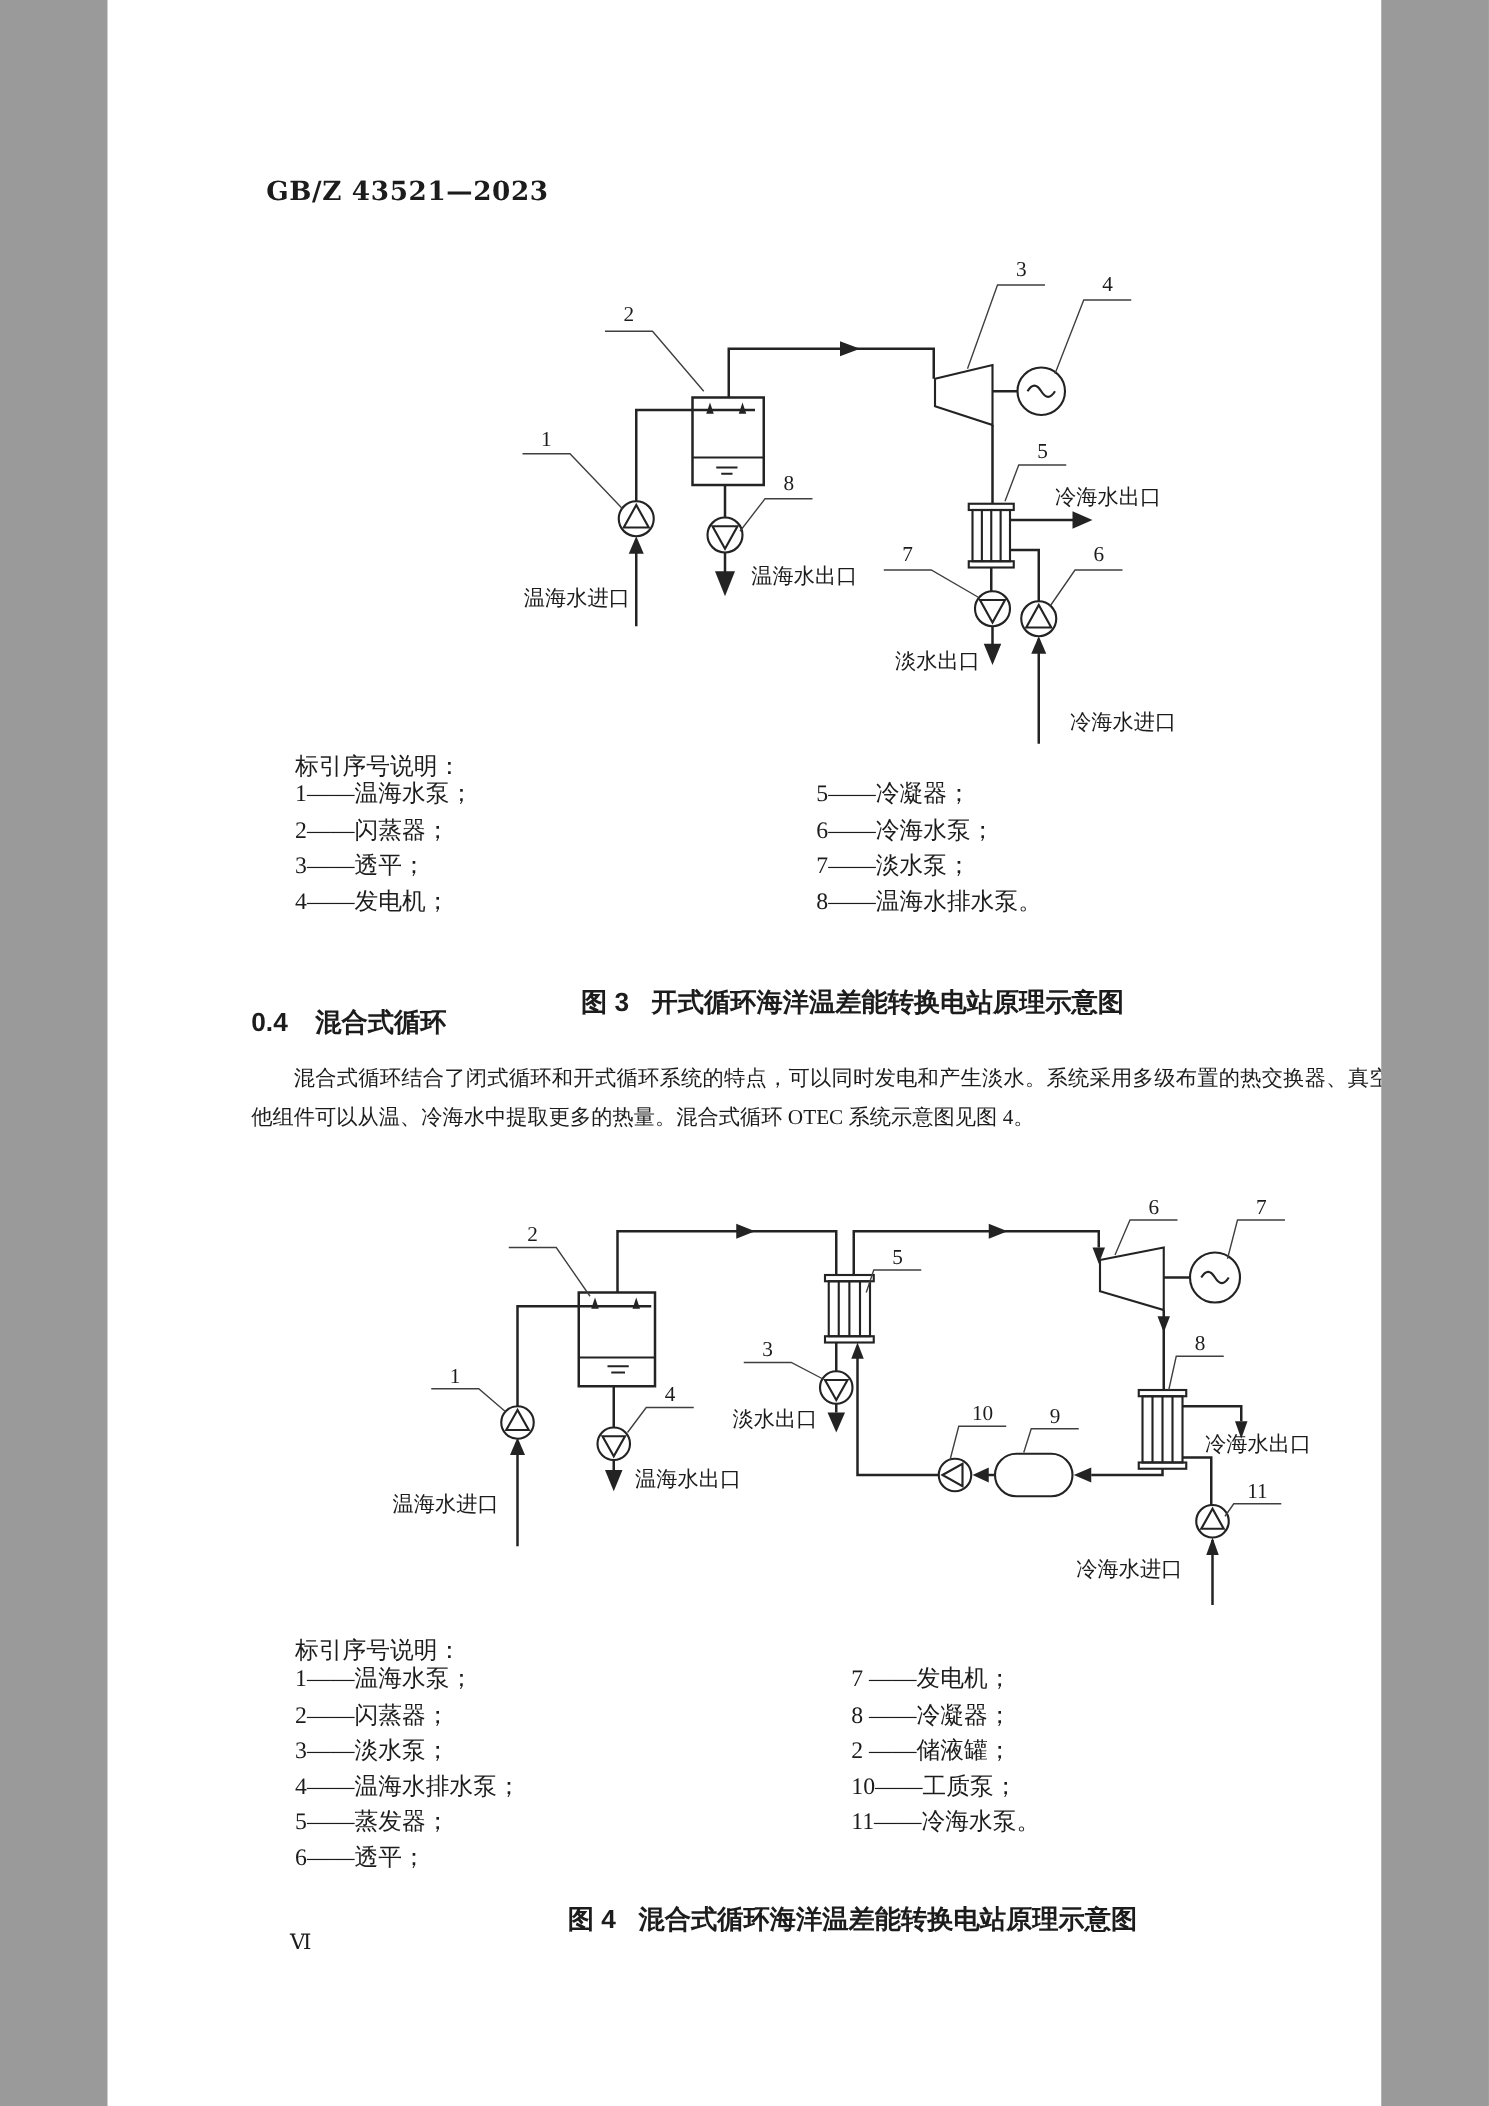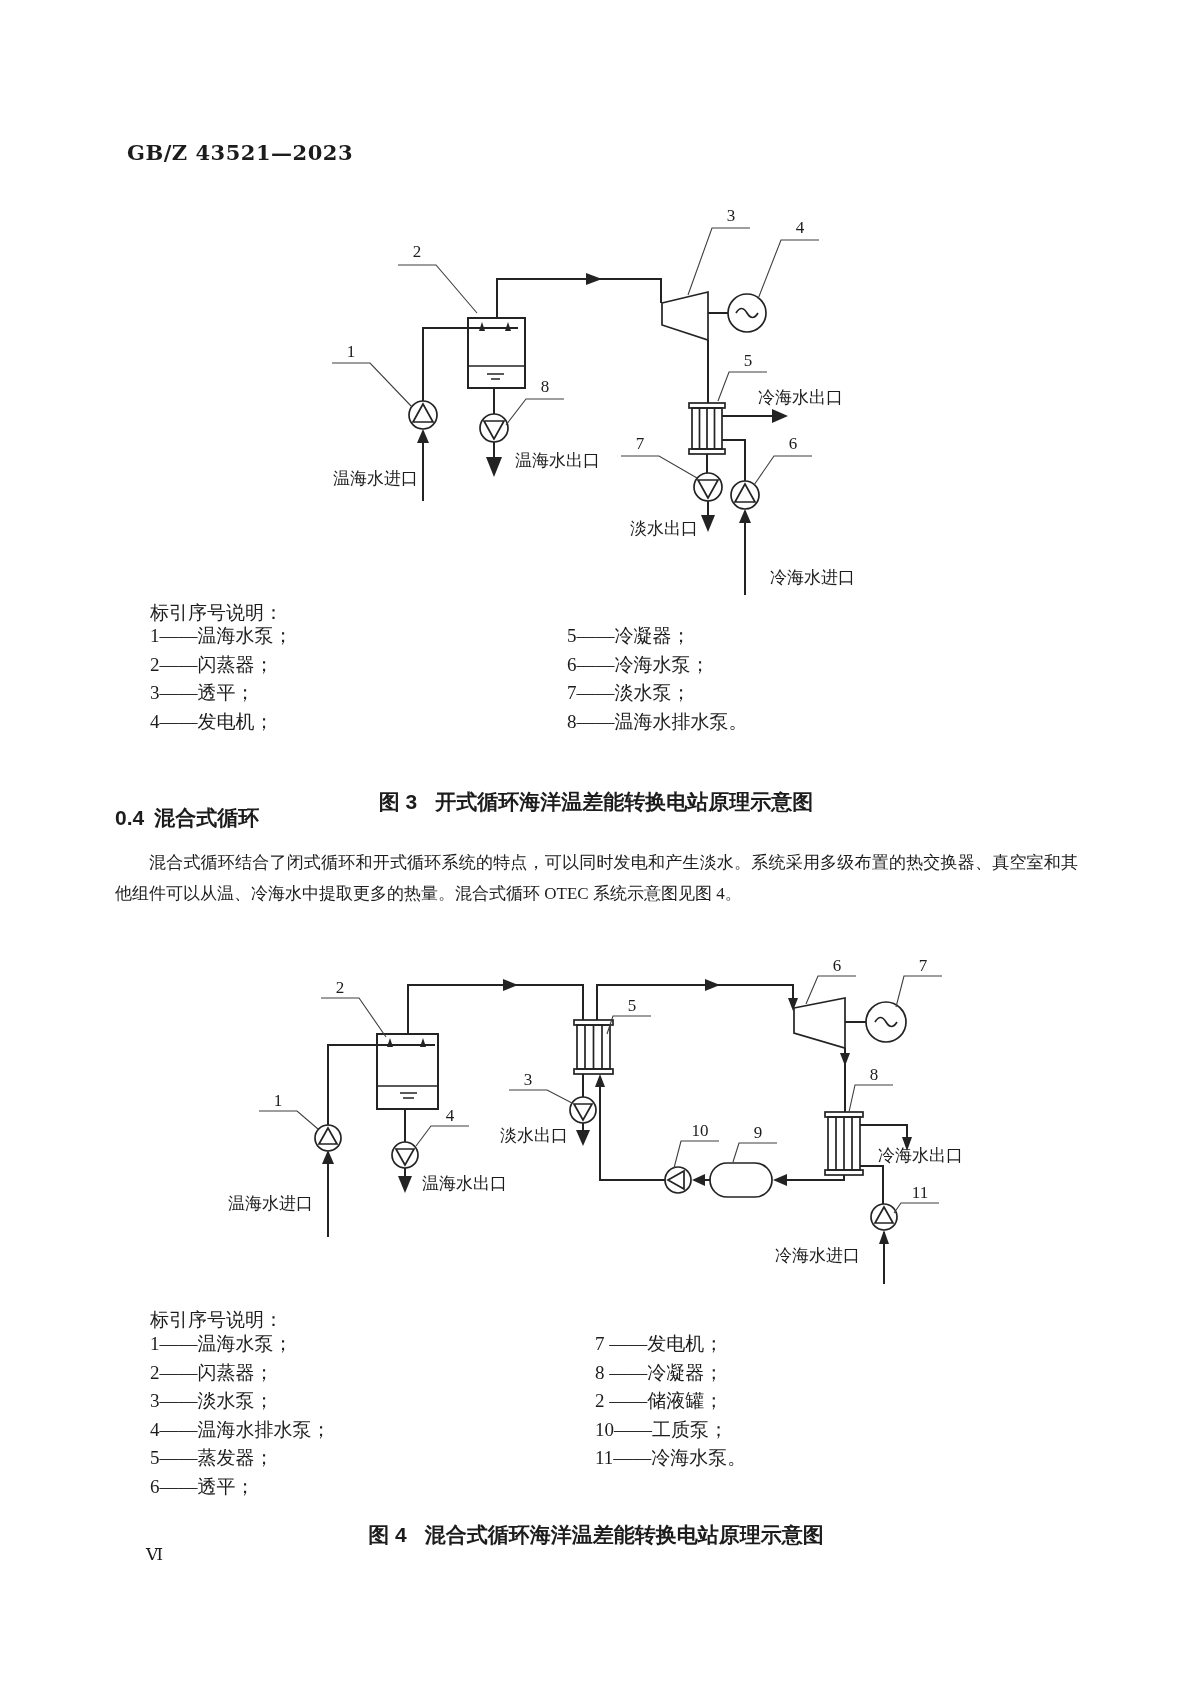--- a/index.html
+++ b/index.html
@@ -1,36 +1,36 @@
 <!DOCTYPE html>
 <html><head>
 <meta charset="utf-8">
 <style>
   html,body{margin:0;padding:0;background:#9a9a9a;}
   .page{
-    position:relative;width:1191px;height:1685px;margin:0 auto;
+    position:relative;width:1019px;height:1685px;margin:0 auto;
     background:#ffffff;color:#1c1c1c;
     font-family:"Liberation Serif","DejaVu Serif",serif;
     overflow:hidden;
   }
   .abs{position:absolute;}
   .std-code{
     font-family:"DejaVu Serif","Liberation Serif",serif;
     font-weight:bold;font-size:21px;letter-spacing:.5px;
   }
   .fig-caption{
     left:115px;width:962px;text-align:center;
     font-family:"Liberation Sans","DejaVu Sans",sans-serif;
     font-weight:bold;font-size:21px;
   }
   .sec-head{
     font-family:"Liberation Sans","DejaVu Sans",sans-serif;
     font-weight:bold;font-size:21px;
   }
-  .sec-head .sec-title{margin-left:10px;font-family:Liberation Mono, monospace;}
+  .sec-head .sec-title{margin-left:22px;font-family:Liberation Mono, monospace;}
   .body-para{
     font-size:17px;line-height:30.8px;text-align:justify;
     text-indent:2em;width:963px;
   }
   .legend-title{font-size:19px;}
   .legend-col{font-size:19px;line-height:28.5px;white-space:nowrap;}
   .page-num{font-size:17px;}
   
   svg text{font-family:"Liberation Serif","DejaVu Serif",serif;font-size:17px;fill:#1c1c1c;}
   .pipe{stroke:#232323;stroke-width:2;fill:none;}

